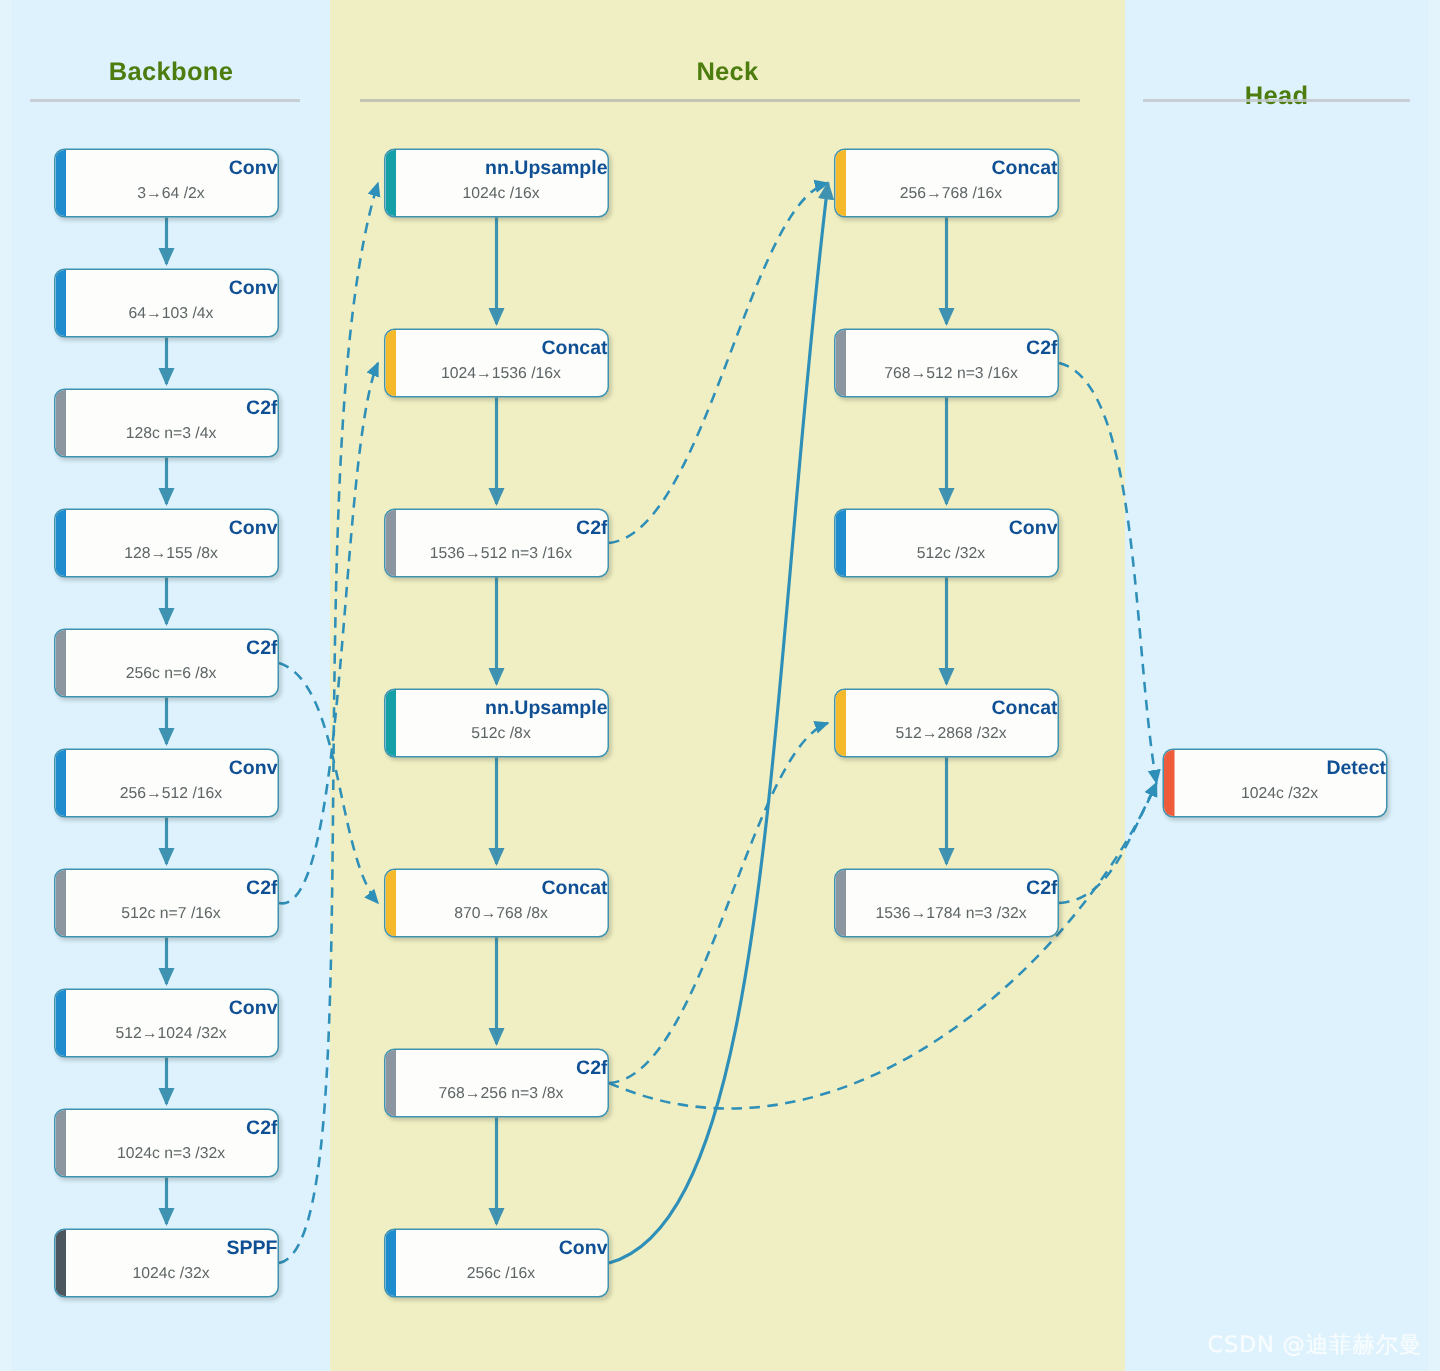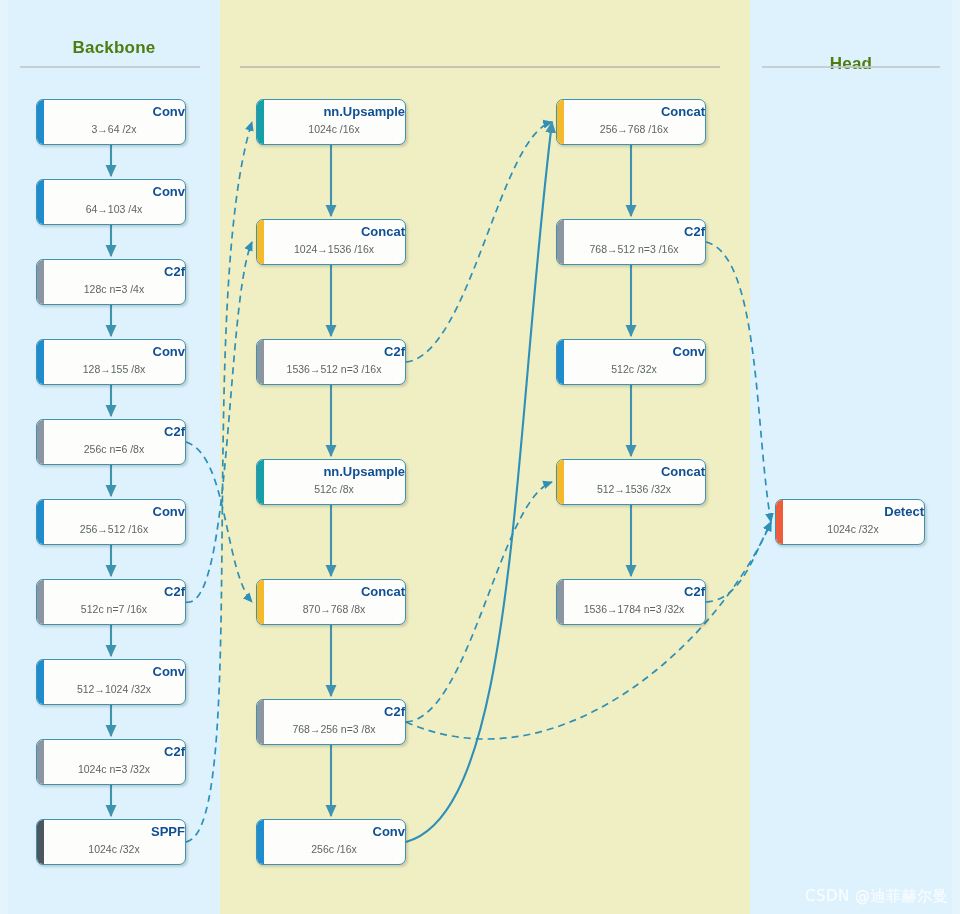--- a/index.html
+++ b/index.html
@@ -88,20 +88,21 @@
 <body>
 
 <div id="stage">
 
   <div class="panel" id="panel-backbone"></div>
   <div class="panel" id="panel-neck"></div>
   <div class="panel" id="panel-head"></div>
 
   <div class="section-header" id="hdr-backbone">Backbone</div>
   <div class="section-rule" id="rule-backbone"></div>
+  <div class="section-header" id="hdr-neck">Neck</div>
   <div class="section-rule" id="rule-neck"></div>
   <div class="section-header" id="hdr-head">Head</div>
   <div class="section-rule" id="rule-head"></div>
 
   <svg id="edges" viewBox="0 0 960 914">
     <defs>
       <marker id="arrowSolid" markerWidth="7" markerHeight="7" refX="5.2" refY="3" orient="auto">
         <path d="M0,0.4 L5.8,3 L0,5.6 z" fill="#3f93b0"></path>
       </marker>
       <marker id="arrowDash" markerWidth="7" markerHeight="7" refX="5.2" refY="3" orient="auto">
@@ -242,21 +243,21 @@
         <div class="sub">768→512 n=3 /16x</div>
       </div>
       <div class="node" style="left: 556px; top: 339px;">
         <div class="accent" style="background: rgb(31, 140, 205);"></div>
         <div class="title">Conv</div>
         <div class="sub">512c /32x</div>
       </div>
       <div class="node" style="left: 556px; top: 459px;">
         <div class="accent" style="background: rgb(245, 186, 43);"></div>
         <div class="title">Concat</div>
-        <div class="sub">512→1536 /32x</div>
+        <div class="sub">512→2868 /32x</div>
       </div>
       <div class="node" style="left: 556px; top: 579px;">
         <div class="accent" style="background: rgb(139, 150, 160);"></div>
         <div class="title">C2f</div>
         <div class="sub">1536→1784 n=3 /32x</div>
       </div>
       <div class="node" style="left: 775px; top: 499px;">
         <div class="accent" style="background: rgb(239, 92, 60);"></div>
         <div class="title">Detect</div>
         <div class="sub">1024c /32x</div>

